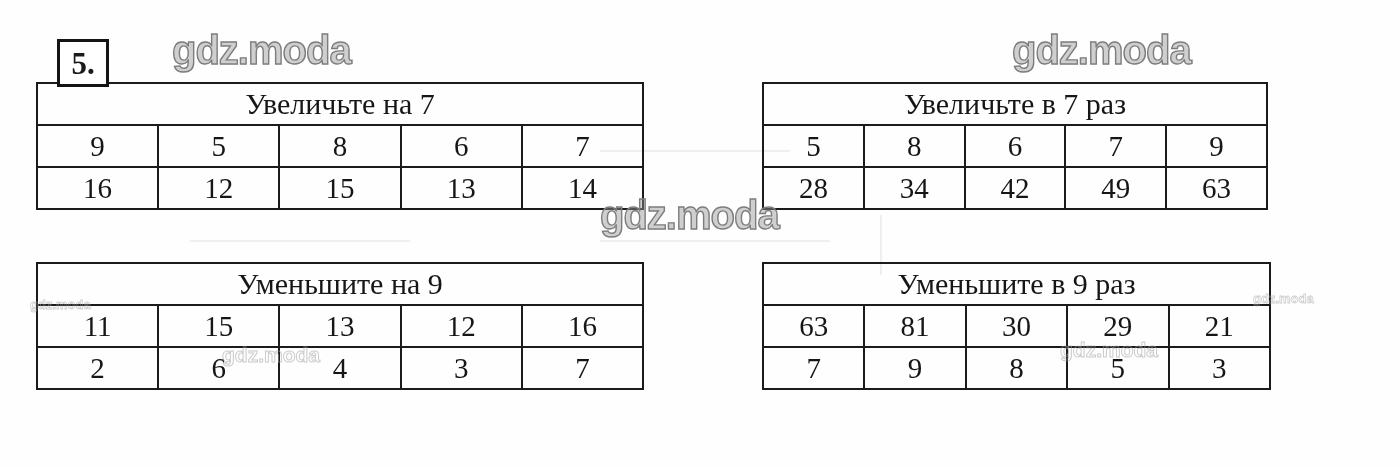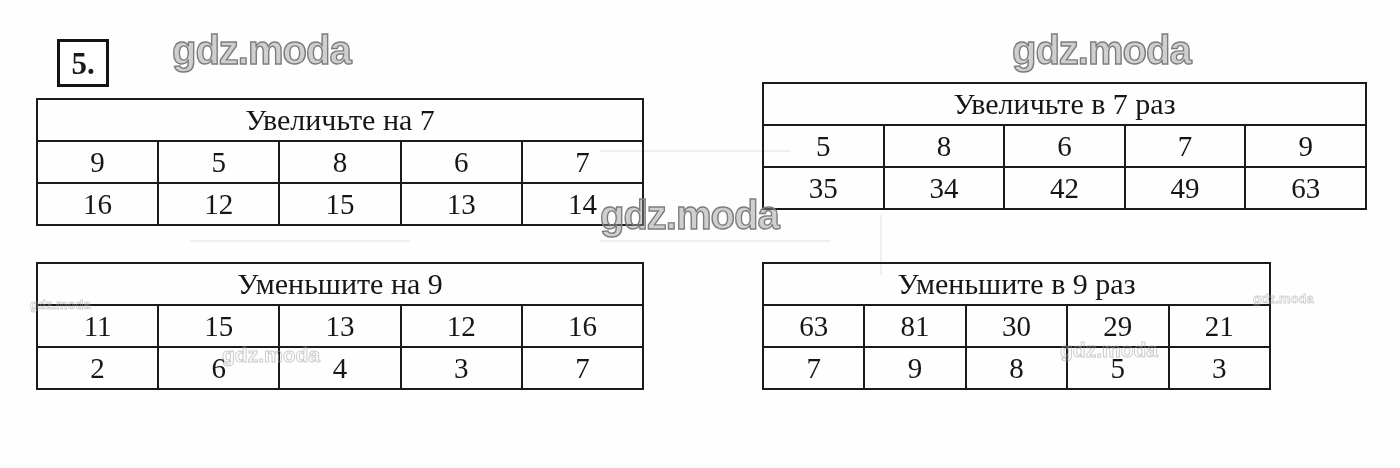--- a/index.html
+++ b/index.html
@@ -67,22 +67,22 @@
   .tbl td.num {
     height: 40px;
   }
 
   
   .faded-1 { color: #b9b9b9; }
   .faded-2 { color: #d2d2d2; }
   .faded-3 { color: #8e8e8e; }
 
   
-  #tbl-increase-by  { left: 36px;  top: 82px;  width: 608px; margin-top: 16px; }
-  #tbl-increase-times { left: 762px; top: 82px; width: 605px; }
+  #tbl-increase-by  { left: 36px;  top: 82px;  width: 608px; }
+  #tbl-increase-times { left: 762px; top: 82px; width: 506px; }
   #tbl-decrease-by  { left: 36px;  top: 262px; width: 608px; border-radius: 26px; }
   #tbl-decrease-times { left: 762px; top: 262px; width: 509px; }
 
   
   .wm {
     position: absolute;
     font-family: Liberation Sans, sans-serif;
     font-weight: bold;
     white-space: nowrap;
     color: transparent;
@@ -171,21 +171,21 @@
       <td class="head" colspan="5">Увеличьте в 7 раз</td>
     </tr>
     <tr>
       <td class="num">5</td>
       <td class="num">8</td>
       <td class="num">6</td>
       <td class="num">7</td>
       <td class="num">9</td>
     </tr>
     <tr>
-      <td class="num">35</td>
+      <td class="num">28</td>
       <td class="num faded-3">34</td>
       <td class="num">42</td>
       <td class="num faded-3">49</td>
       <td class="num">63</td>
     </tr>
   </tbody>
     </table>
 
   <table class="tbl" id="tbl-decrease-by">
     <tbody>

